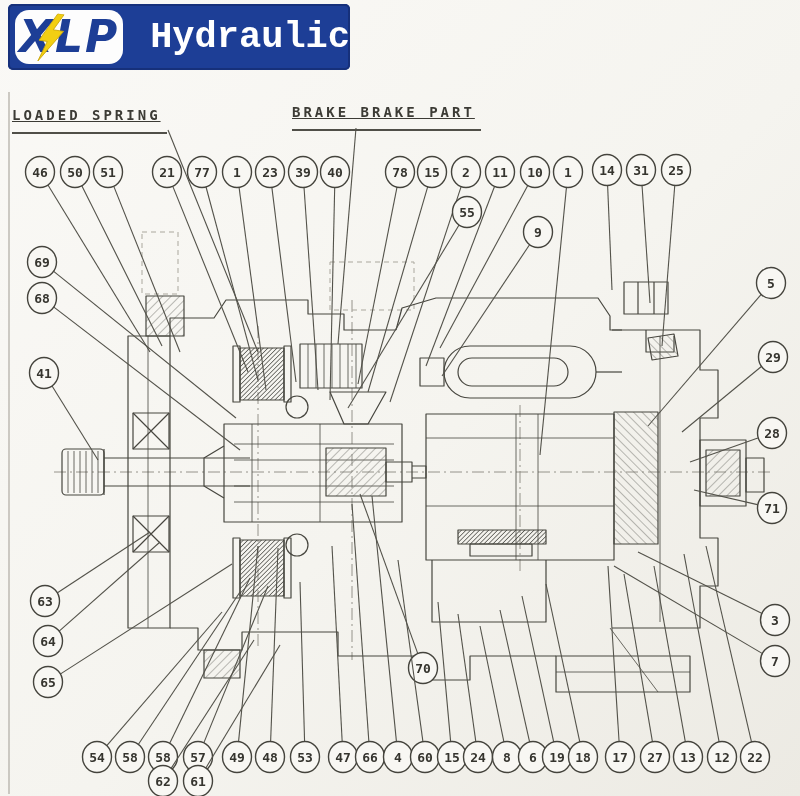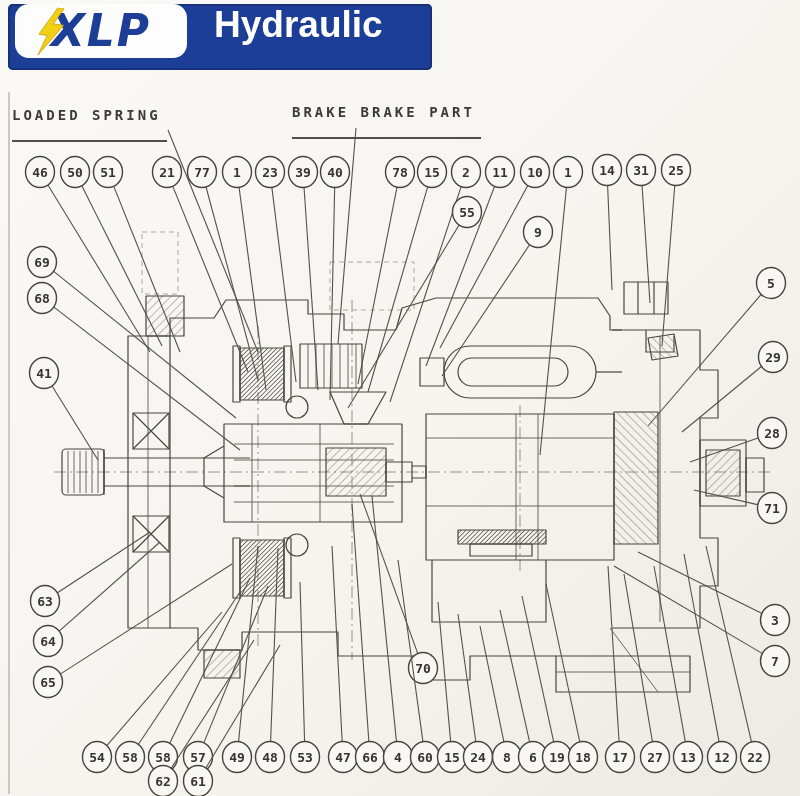--- a/index.html
+++ b/index.html
@@ -3,41 +3,41 @@
 <meta charset="utf-8">
 <style>
   html,body{margin:0;padding:0;}
   .page{
     position:relative;width:800px;height:796px;overflow:hidden;
     background:linear-gradient(135deg,#faf9f6 0%,#f5f4ef 55%,#eceae3 100%);
     font-family:"DejaVu Sans Mono",monospace;
   }
   
   .logo-bar{
-    position:absolute;left:8px;top:4px;width:424px;height:66px;
-    background:#1d3e96;border-radius:5px;display:flex;align-items:flex-start;
+    position:absolute;left:8px;top:4px;width:342px;height:66px;
+    background:#1d3e96;border-radius:5px;display:flex;align-items:center;
     box-shadow:inset 0 0 0 2px #16307a;
   }
   .logo-mark{
     position:relative;margin-left:7px;width:172px;height:54px;background:#fdfdfd;
     border-radius:14px;display:flex;align-items:center;justify-content:center;
   }
   .logo-xlp{
     font-family:"DejaVu Sans",sans-serif;font-style:italic;font-weight:800;
     font-size:44px;line-height:1;color:#1d3e96;letter-spacing:2px;
   }
   .bolt{position:absolute;left:24px;top:3px;width:26px;height:50px;transform:rotate(9deg);}
   .logo-word{
-    font-family:Liberation Sans, sans-serif;font-weight:700;font-size:37px;color:#ffffff;
+    font-family:Liberation Mono, monospace;font-weight:700;font-size:37px;color:#ffffff;
     margin-left:27px;letter-spacing:0px;
   }
   
   .anno{
     position:absolute;font:700 14px "DejaVu Sans Mono",monospace;letter-spacing:3px;
-    color:#3c3b35;border-bottom:2px solid #504f48;padding:0 6px 17px 0;white-space:nowrap;
+    color:#3c3b35;border-bottom:2px solid #504f48;padding:0 6px 9px 0;white-space:nowrap;text-decoration:underline;
   }
   #anno-loaded{left:12px;top:107px;}
   #anno-disk{left:292px;top:104px;}
   
   #drawing{position:absolute;left:0;top:0;}
   .cl{stroke:#8a887f;stroke-width:0.9;stroke-dasharray:12 4 2 4;fill:none;}
   .ph{stroke:#aaa79d;stroke-width:1;stroke-dasharray:5 4;fill:none;}
   .thin{stroke-width:0.8;}
   .callout-num{font:600 13px "DejaVu Sans Mono",monospace;fill:#35342e;}
 </style>

